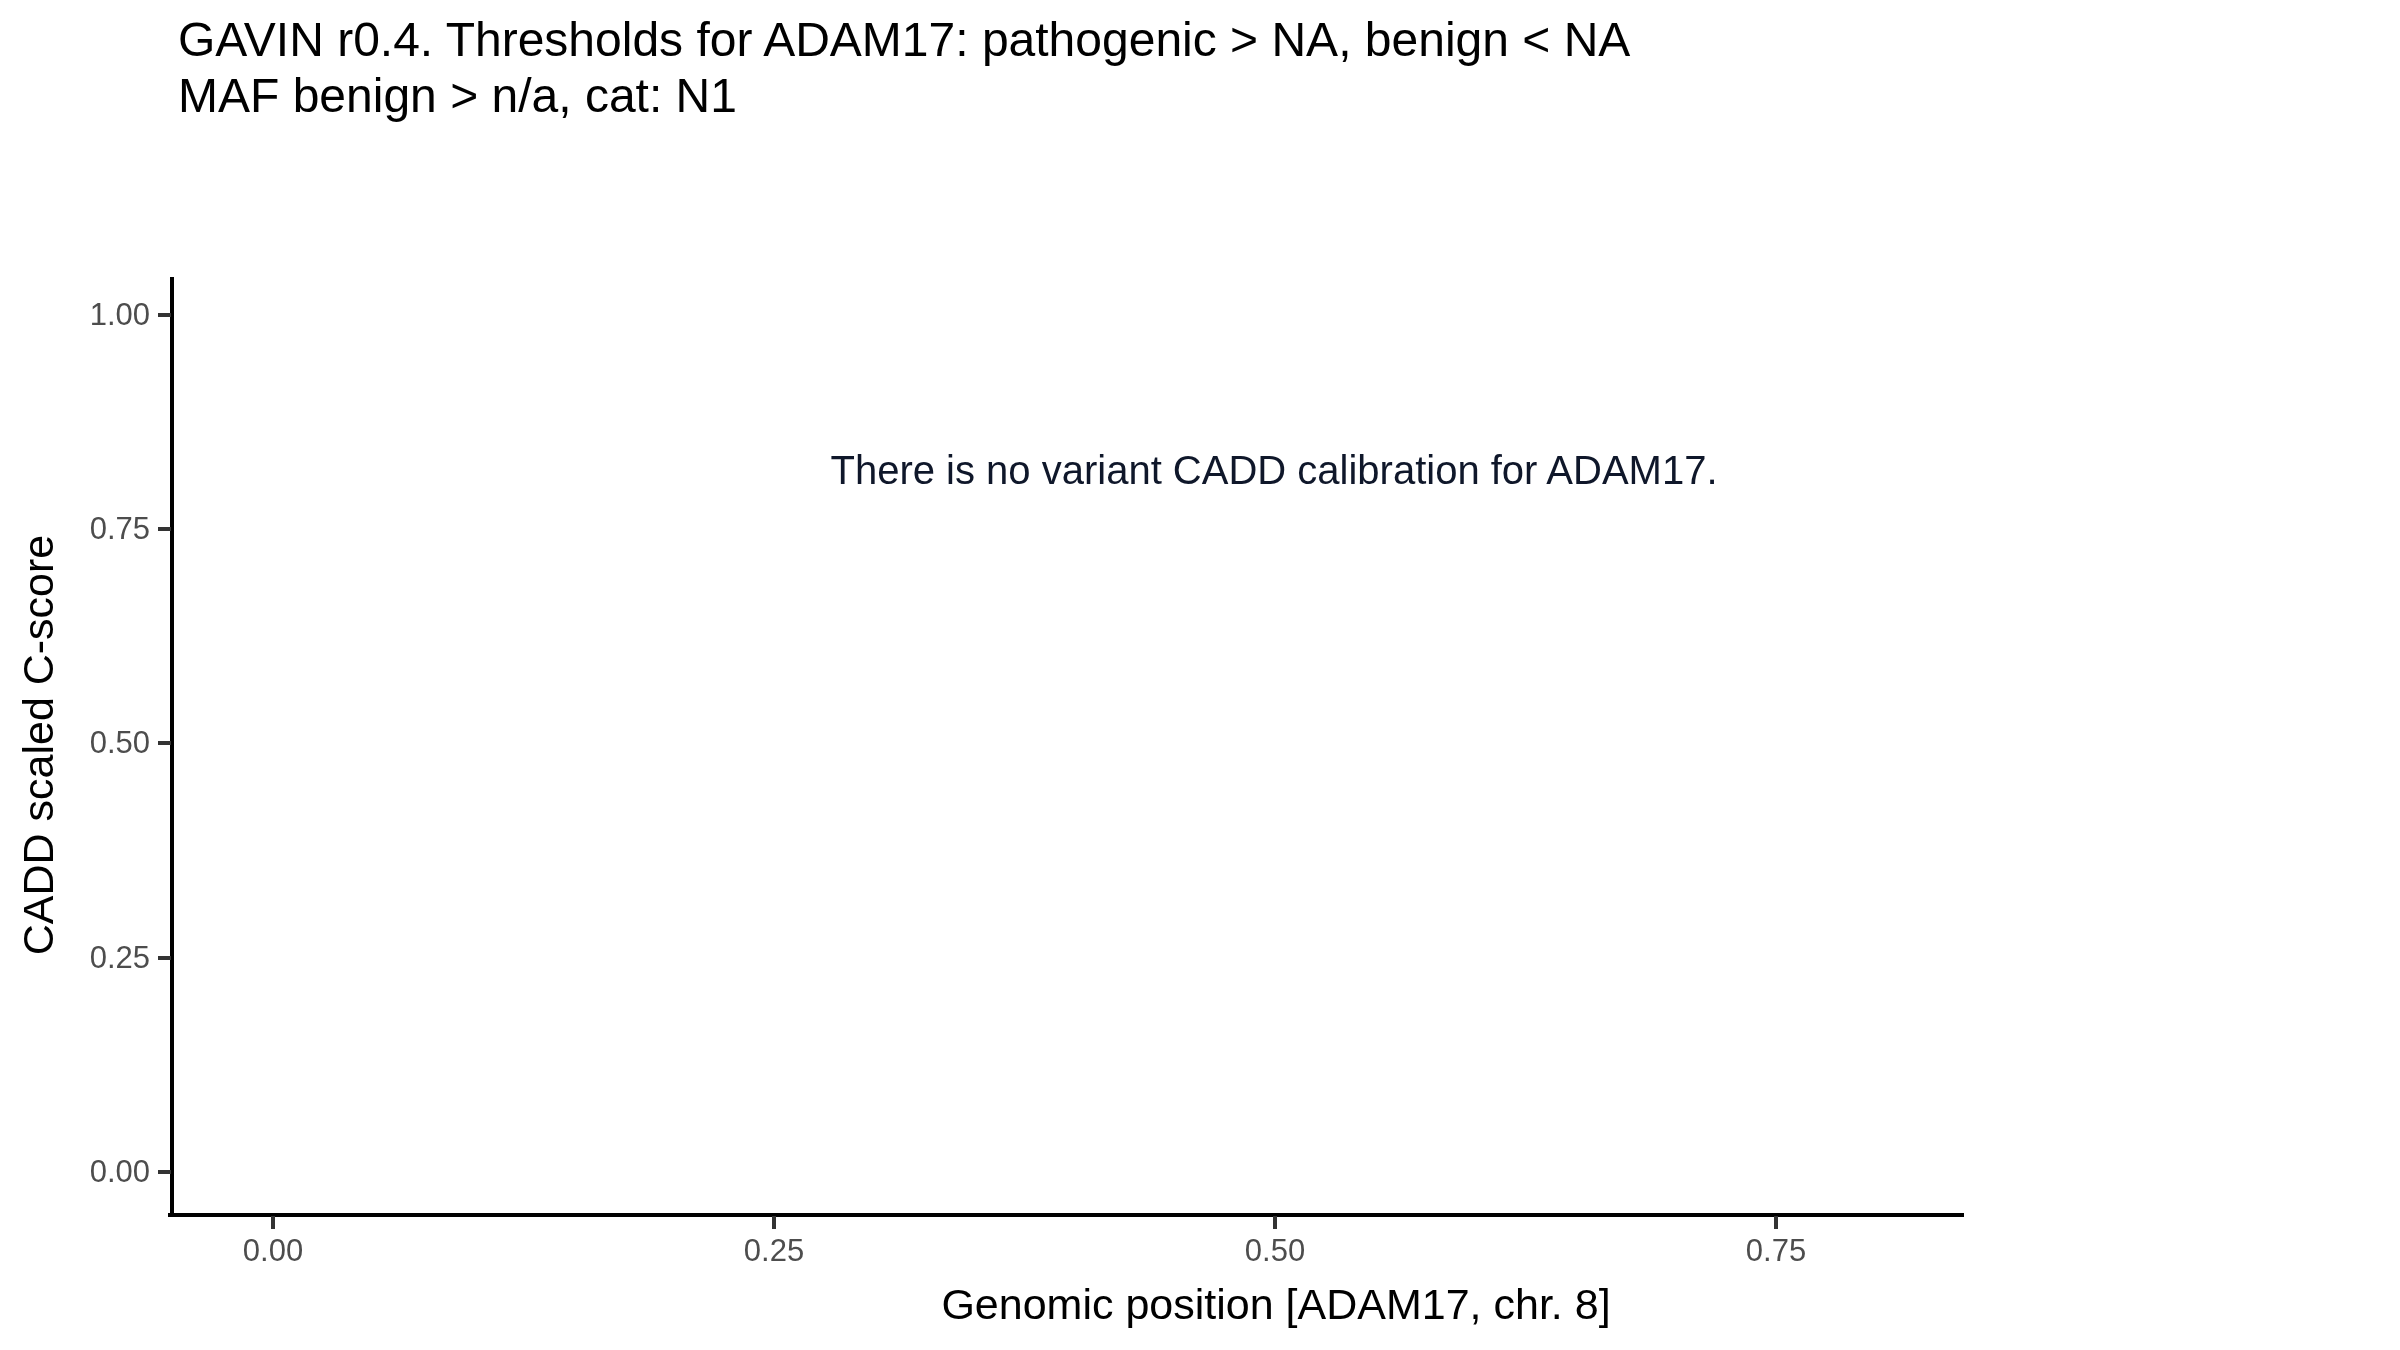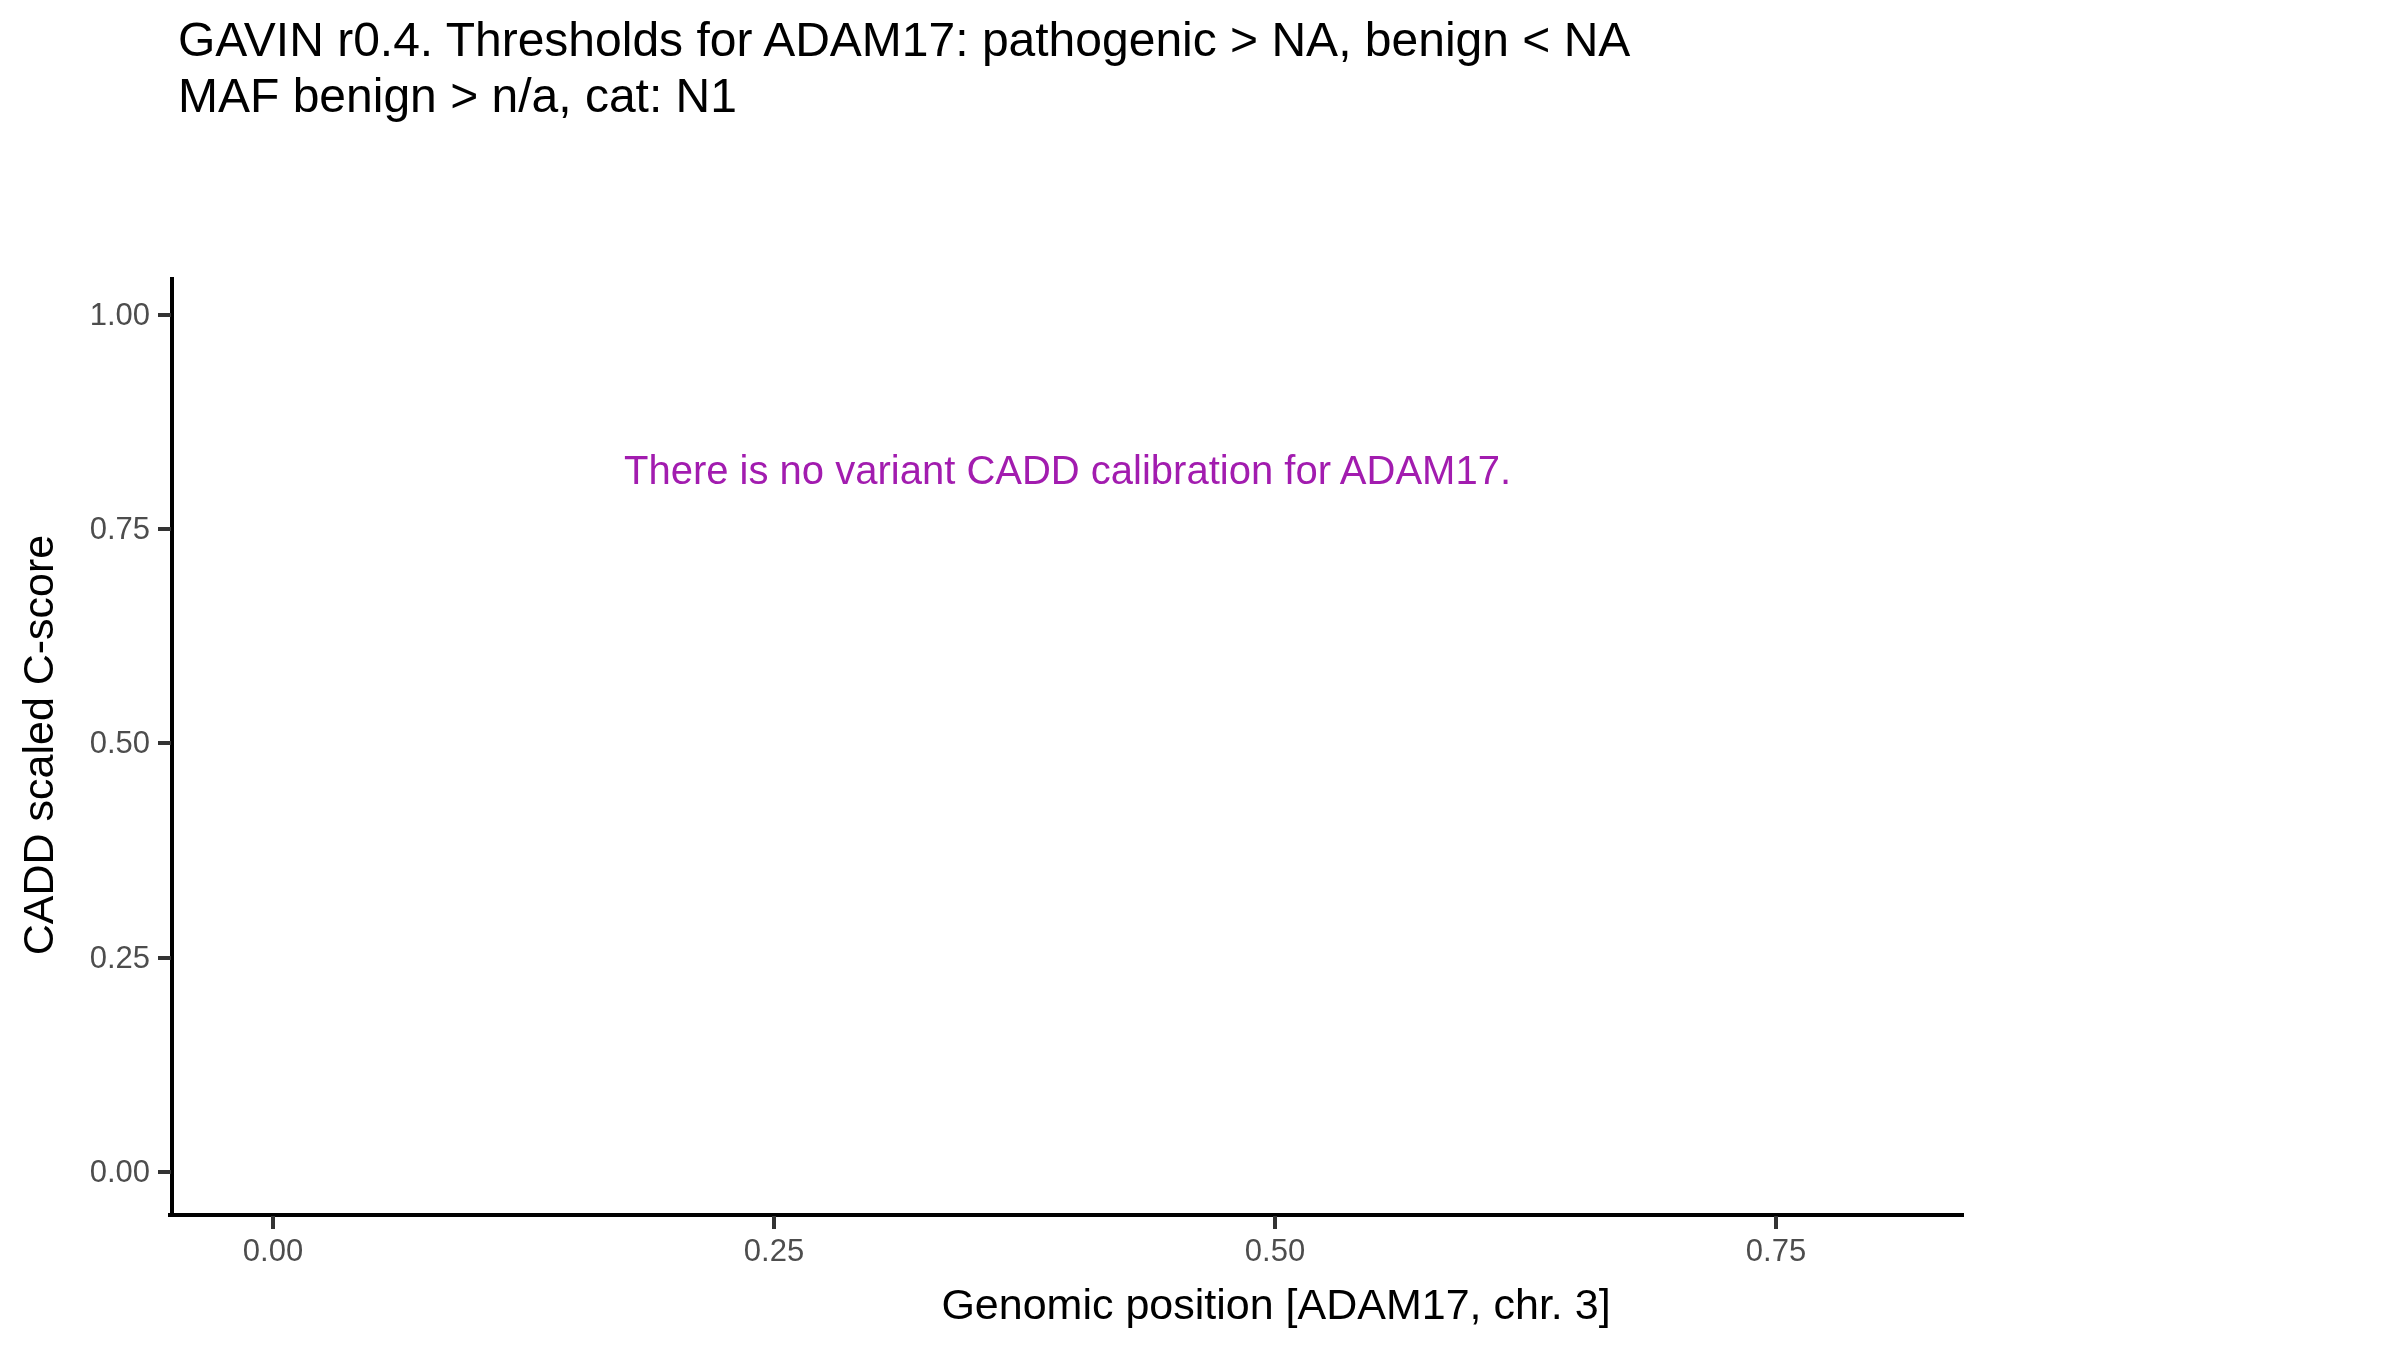--- a/index.html
+++ b/index.html
@@ -61,23 +61,24 @@
     transform: translate(-50%, -50%) rotate(-90deg);
     font-size: 43px;
     color: #000000;
     white-space: nowrap;
   }
   .annotation {
     position: absolute;
     left: 624px;
     top: 437px;
     width: 1300px;
+    text-align: center;
     font-size: 40px;
     line-height: 67px;
-    color: #a21caf;
+    color: #0f172a;
   }
 </style>
 </head>
 <body>
 
 <div class="canvas">
 
   <div class="plot-title">
     <div>GAVIN r0.4. Thresholds for ADAM17: pathogenic &gt; NA, benign &lt; NA</div>
     <div>MAF benign &gt; n/a, cat: N1</div>
@@ -107,16 +108,16 @@
   <div class="tick xtick" style="left:1273px"></div>
   <div class="tick xtick" style="left:1774px"></div>
   <div class="tick xtick" style="left:2275px"></div>
 
   <div class="xtick-label" style="left:203px">0.00</div>
   <div class="xtick-label" style="left:704px">0.25</div>
   <div class="xtick-label" style="left:1205px">0.50</div>
   <div class="xtick-label" style="left:1706px">0.75</div>
   <div class="xtick-label" style="left:2207px">1.00</div>
 
-  <div class="x-axis-title">Genomic position [ADAM17, chr. 3]</div>
+  <div class="x-axis-title">Genomic position [ADAM17, chr. 8]</div>
   <div class="y-axis-title">CADD scaled C-score</div>
 
 </div>
 
 </body></html>

